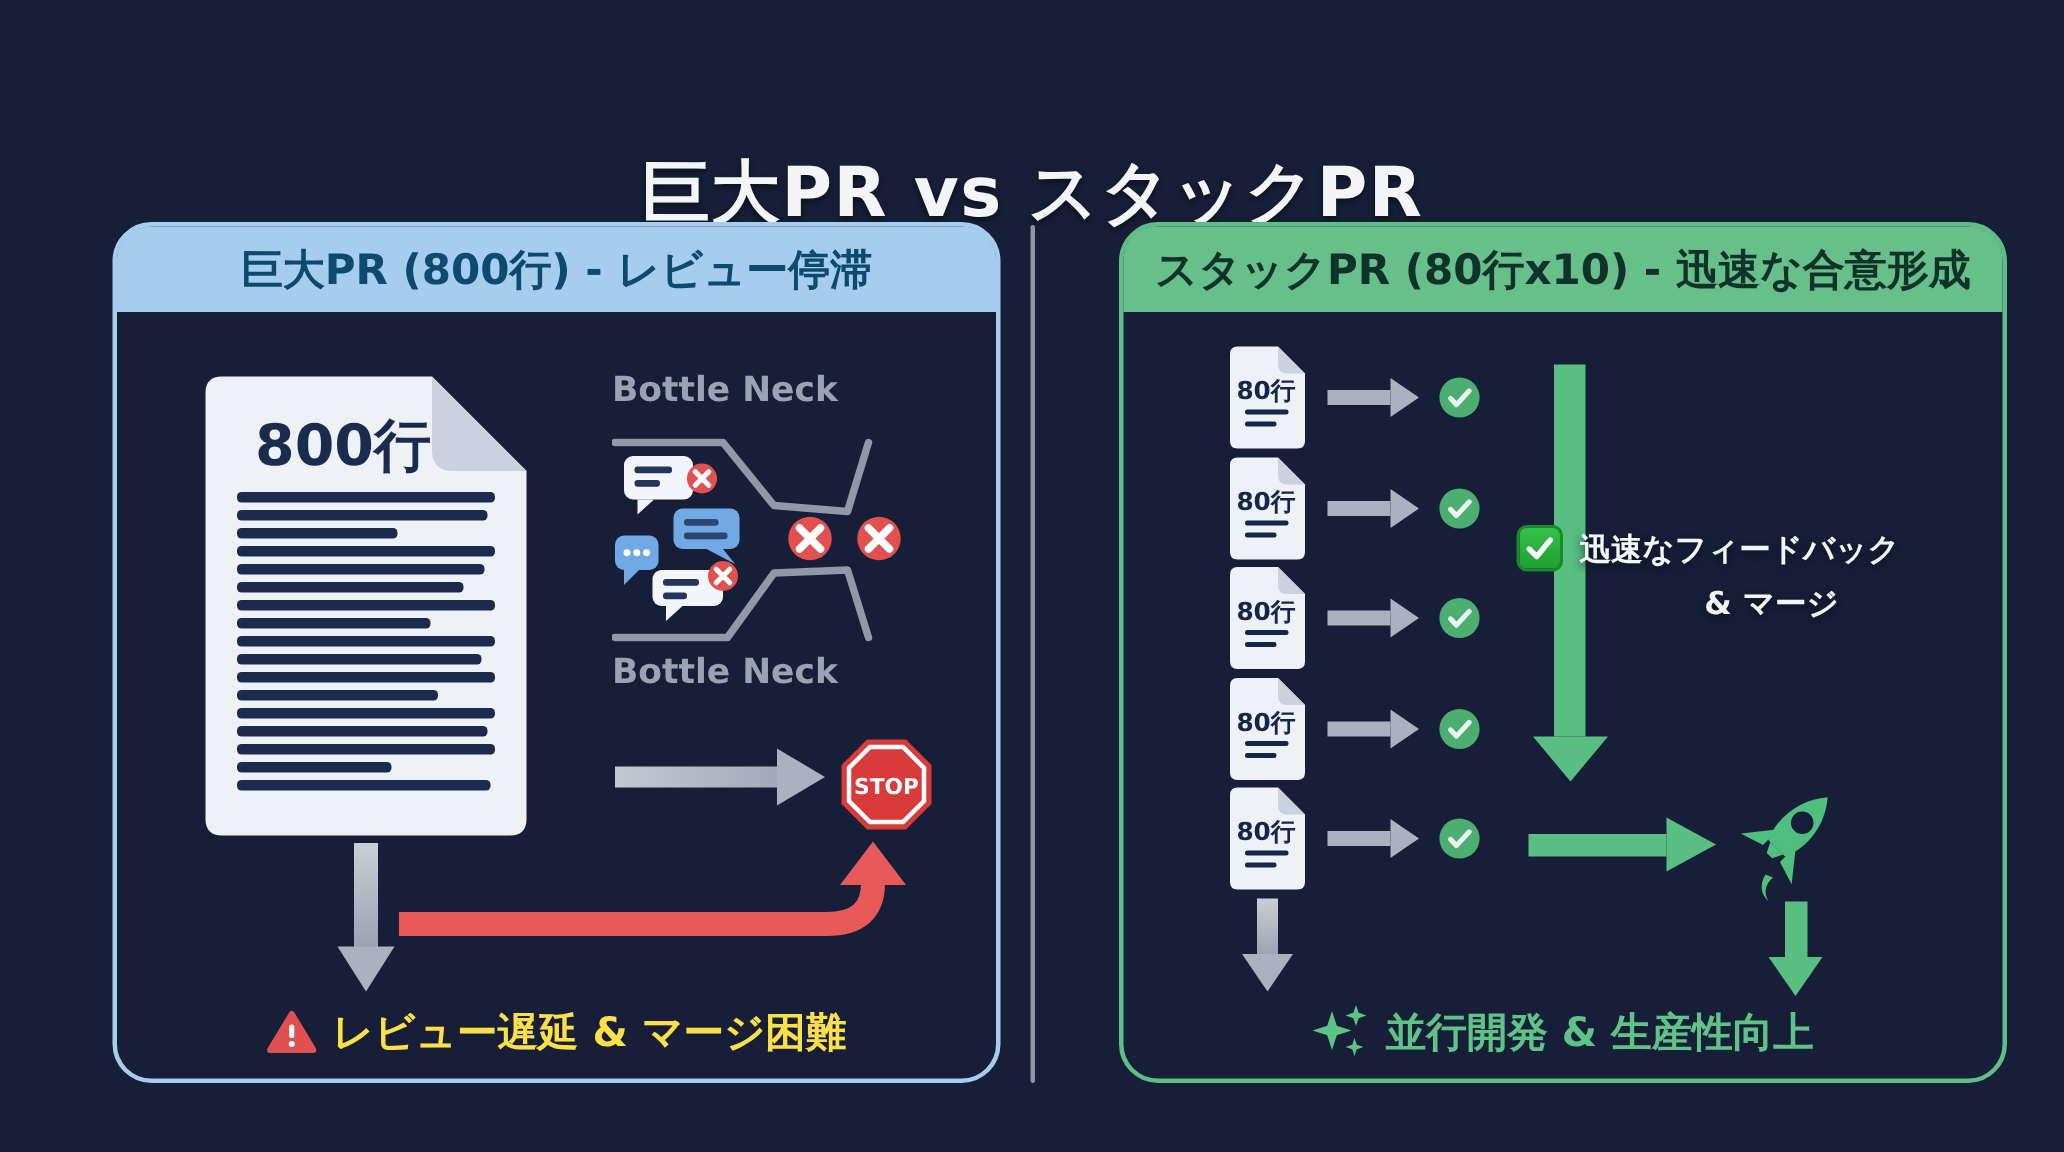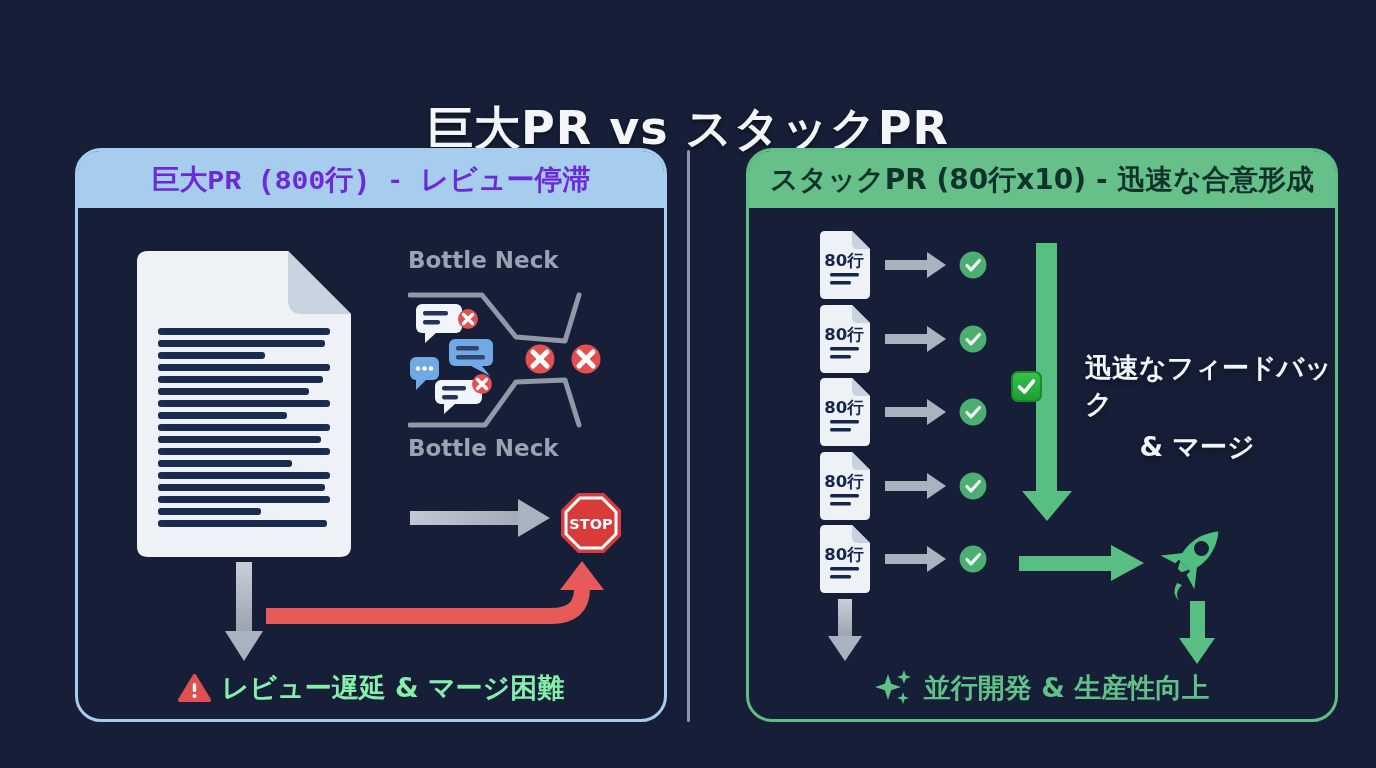--- a/index.html
+++ b/index.html
@@ -20,21 +20,21 @@
     border-radius:26px; border:3px solid; background:transparent;
   }
   .panel-left  { left:75px;  border-color:#A7CDEE; }
   .panel-right { left:746px; border-color:#5FBE85; }
   .panel-header {
     position:absolute; top:0; left:0; right:0; height:57px;
     border-radius:22px 22px 0 0;
     display:flex; align-items:center; justify-content:center;
     font-size:28px; font-weight:bold;
   }
-  .panel-left  .panel-header { background:#A7CDEE; color:#6d28d9;font-family:Liberation Mono, monospace; }
+  .panel-left  .panel-header { background:#A7CDEE; color:#0c4a6e; }
   .panel-right .panel-header { background:#67C089; color:#0F332B; }
   .divider {
     position:absolute; left:687px; top:150px; width:3px; height:572px;
     background:#8D96A4; border-radius:2px;
   }
 
   
   .big-doc { position:absolute; left:58px; top:99px; width:216px; height:308px; }
   .big-doc .doc-label {
     position:absolute; left:34px; top:22px; font-size:38px; font-weight:bold; color:#1B2B4E;
@@ -64,40 +64,39 @@
   .doc-down-shaft { left:158px; top:411px; width:16px; height:70px; }
   .doc-down-head  { left:147px; top:480px; border-top:30px solid #A9B2BF;
                     border-left:19px solid transparent; border-right:19px solid transparent; }
   .red-curve-svg { position:absolute; left:188px; top:408px; }
 
   .panel-footer {
     position:absolute; left:0; right:0; top:519px;
     display:flex; align-items:center; justify-content:center; gap:11px;
     font-size:27px; font-weight:bold;
   }
-  .panel-left  .panel-footer { color:#86efac; }
+  .panel-left  .panel-footer { color:#fde047; }
   .panel-right .panel-footer { color:#5FC287; }
 
   
   .pr-row { position:absolute; left:70px; height:70px; display:flex; align-items:center; }
   .pr-arrow-shaft { width:42px; height:10px; background:#A9B2BF; margin-left:14px; }
   .pr-arrow-head  { width:0; height:0; border-left:19px solid #A9B2BF;
                     border-top:13px solid transparent; border-bottom:13px solid transparent; }
   .pr-check { margin-left:13px; display:flex; }
 
   .merge-flow-shaft { left:287px; top:92px; width:21px; height:248px; }
   .merge-flow-head  { left:273px; top:340px; border-top:30px solid #58BE81;
                       border-left:25px solid transparent; border-right:25px solid transparent; }
 
   .feedback-block { position:absolute; left:262px; top:199px; width:340px; z-index:2; }
   .feedback-line1 { display:flex; align-items:center; gap:11px; }
   .feedback-text {
-    font-size:27px; font-weight:bold; color:#F3F6F9;
+    font-size:21px; font-weight:bold; color:#F3F6F9;
     text-shadow:0 2px 6px rgba(8,14,30,.85);
-    margin-left:32px;
   }
   .feedback-line2 { text-align:center; margin-top:7px; }
   .check-emoji {
     width:31px; height:31px; border-radius:7px; flex:0 0 31px;
     background:linear-gradient(#35C24A,#1F9E33); border:2px solid #178A29;
     display:flex; align-items:center; justify-content:center;
   }
 
   .ship-arrow-shaft { left:270px; top:405px; width:92px; height:15px; }
   .ship-arrow-head  { left:362px; top:394px; border-left:33px solid #58BE81;
@@ -118,20 +117,21 @@
 <div class="divider"></div>
 
 <div class="panel panel-left">
   <div class="panel-header">巨大PR (800行) - レビュー停滞</div>
 
   <div class="big-doc">
     <svg width="216" height="308" viewBox="0 0 216 308">
       <path d="M12 1 H152 L215 64 V296 Q215 307 204 307 H12 Q1 307 1 296 V12 Q1 1 12 1 Z" fill="#EEF1F6"></path>
       <path d="M152 1 V50 Q152 64 166 64 H215 Z" fill="#C9D3E0"></path>
     </svg>
+    <div class="doc-label">800行</div>
     <div class="doc-lines" id="doc-lines">
         <div class="doc-line" style="width: 100%;"></div>
         <div class="doc-line" style="width: 97%;"></div>
         <div class="doc-line" style="width: 62%;"></div>
         <div class="doc-line" style="width: 100%;"></div>
         <div class="doc-line" style="width: 96%;"></div>
         <div class="doc-line" style="width: 88%;"></div>
         <div class="doc-line" style="width: 100%;"></div>
         <div class="doc-line" style="width: 75%;"></div>
         <div class="doc-line" style="width: 100%;"></div>

